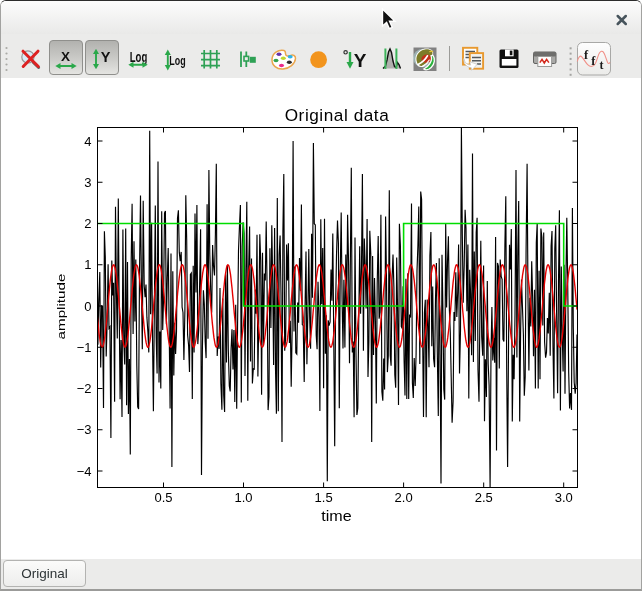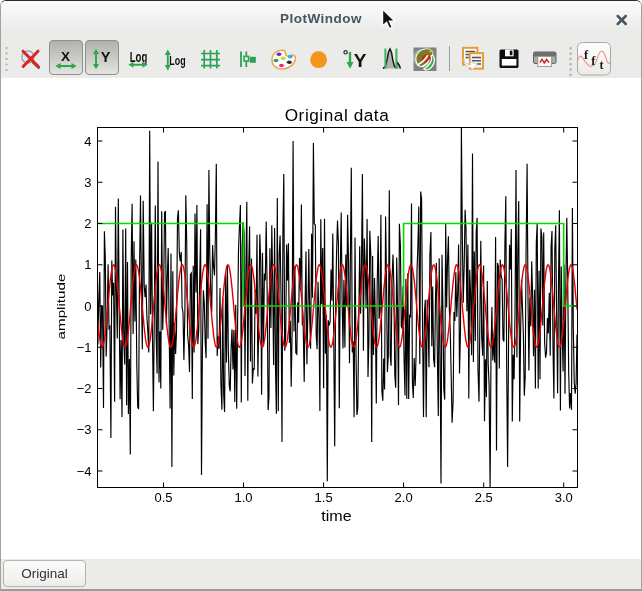--- a/index.html
+++ b/index.html
@@ -15,21 +15,20 @@
   #plotarea{position:absolute;left:-1px;top:77px;width:642px;height:482px;background:#fff;}
   #bottombar{position:absolute;left:-1px;top:558px;width:642px;height:30px;background:#ebebea;}
   #optbtn{position:absolute;left:3px;top:1px;width:81px;height:25px;
     background:linear-gradient(#fbfbfa,#ededec);border:1px solid #b3b3b1;border-radius:4px;
     font-size:13.5px;color:#2e3436;text-align:center;line-height:25px;}
 </style>
 </head>
 <body>
 <div id="win">
   <div id="titlebar">
-    <div id="title">PlotWindow</div>
     <svg width="20" height="20" style="position:absolute;right:8px;top:10px">
 <path d="M4.7 5 L12.8 13 M12.8 5 L4.7 13" stroke="#47545c" stroke-width="2.5" stroke-linecap="round"></path>
 </svg>
     <svg width="20" height="26" style="position:absolute;left:380px;top:7px;z-index:50">
 <path d="M1.5,1 L1.5,18.0 L5.6,14.4 L8.3,20.6 L11.2,19.3 L8.5,13.2 L14.0,13.2 Z" fill="#111" stroke="#fff" stroke-width="1.4"></path>
 </svg>
   </div>
   <div id="toolbar">
     <svg width="642" height="44" style="position:absolute;left:0;top:0">
 <defs>

